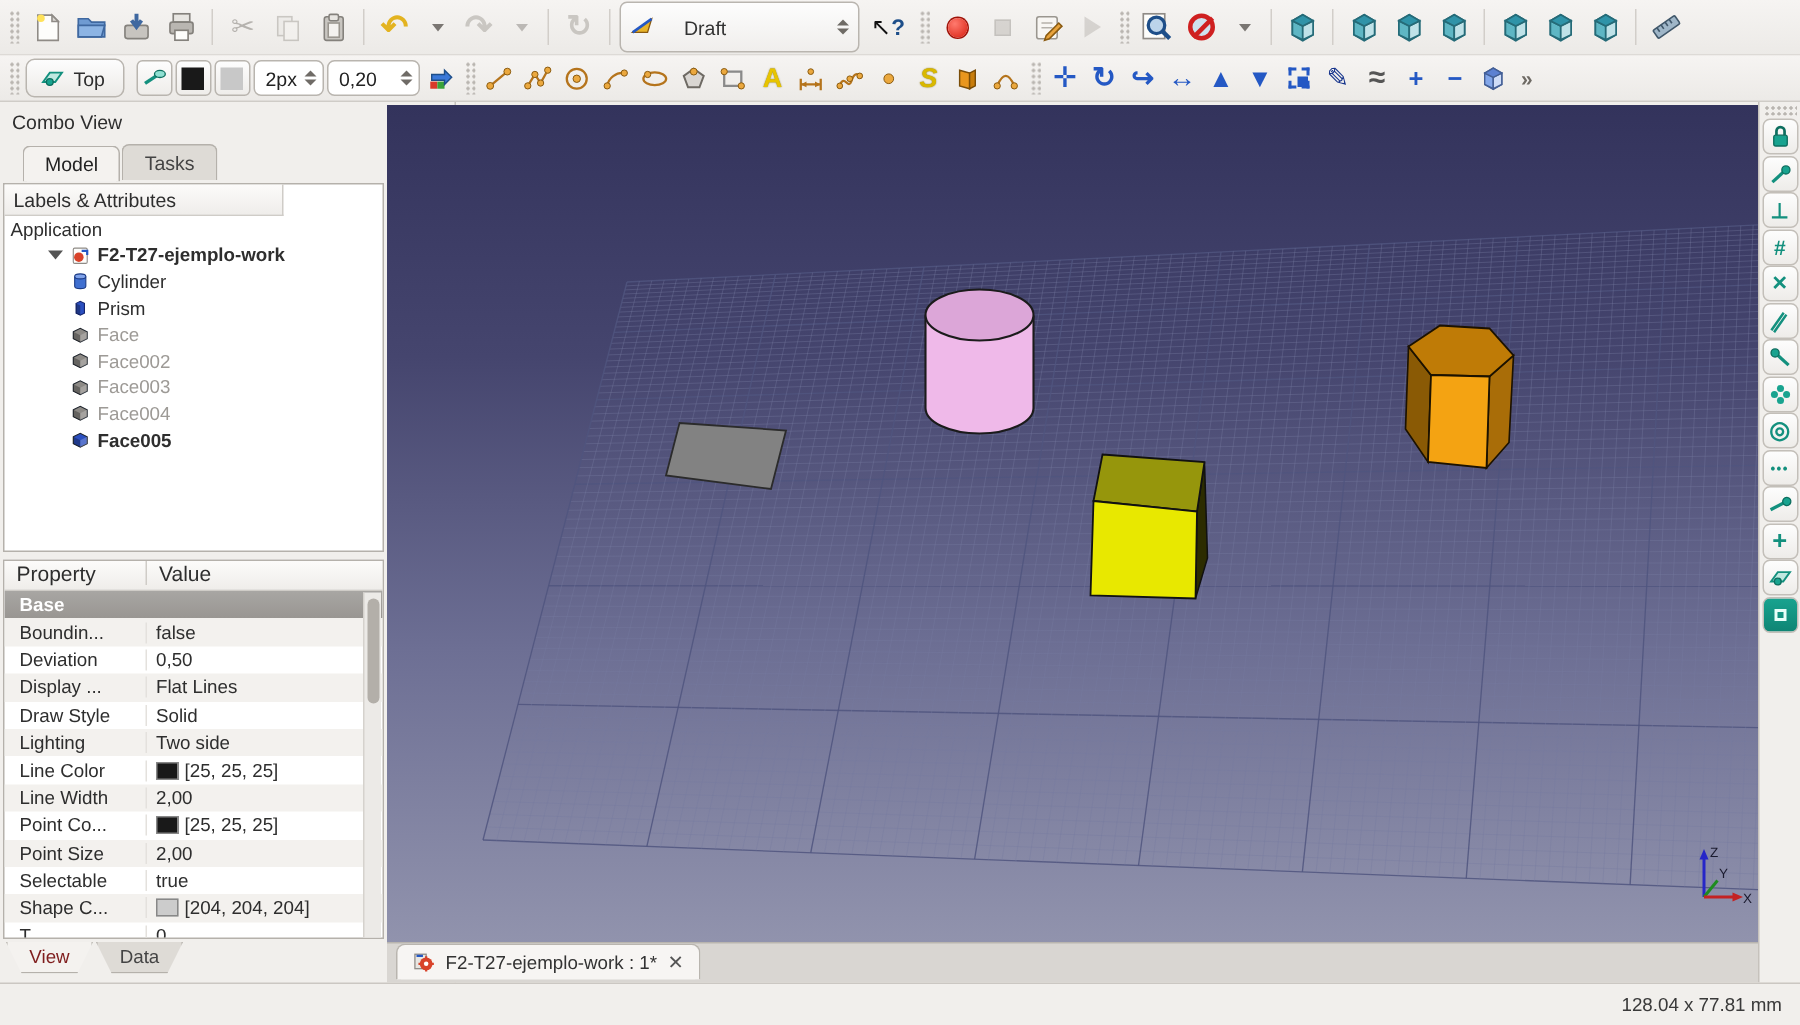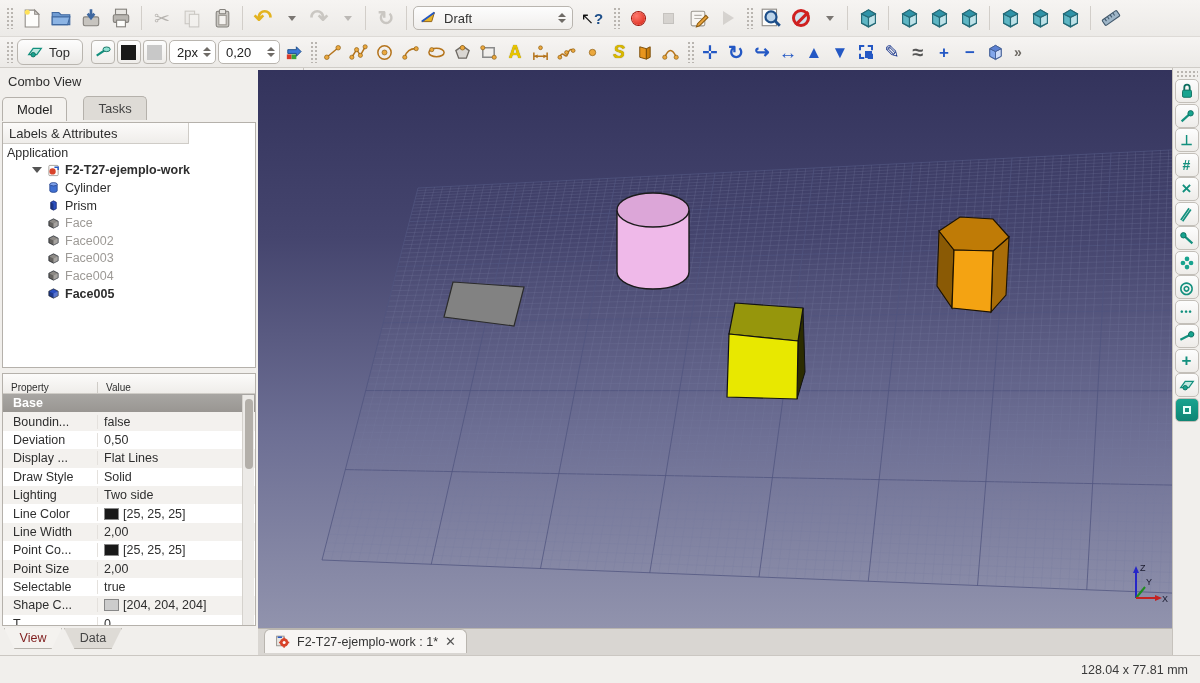--- a/index.html
+++ b/index.html
@@ -9,21 +9,21 @@
   
   .tb{display:flex;align-items:center;gap:2px;padding:0 4px;background:linear-gradient(#f6f4f2,#eceae7)}
   #tb1{position:absolute;left:0;top:0;width:1200px;height:37px;border-bottom:1px solid #dddad6}
   #tb2{position:absolute;left:0;top:37px;width:1200px;height:31px;border-bottom:1px solid #cfccc7}
   .tbtn{width:28px;height:28px;border:0;background:transparent;border-radius:4px;display:flex;align-items:center;justify-content:center;flex:0 0 auto}
   .tbtn.sm{width:24px;height:24px}
   .grip{width:7px;height:22px;flex:0 0 auto;background:radial-gradient(circle,#b9b5b0 1px,transparent 1.2px) 0 0/4px 4px repeat;margin:0 2px}
   .vsep{width:1px;height:24px;background:#d2cec9;margin:0 4px;flex:0 0 auto}
   .dis{opacity:.45}
   .dd{width:0;height:0;border-left:4px solid transparent;border-right:4px solid transparent;border-top:5px solid #7a7672;margin-left:1px}
-  .combo{height:24px;border:1px solid #b9b5af;border-radius:5px;background:linear-gradient(#fdfdfd,#f0eeec);display:flex;align-items:center;padding:0 6px;gap:6px;min-width:160px}
+  .combo{height:34px;border:1px solid #b9b5af;border-radius:5px;background:linear-gradient(#fdfdfd,#f0eeec);display:flex;align-items:center;padding:0 6px;gap:18px;min-width:160px}
   .combo .lbl{flex:1;font-size:13px;color:#333}
   .spinner{display:flex;flex-direction:column;gap:2px;align-items:center}
   .spinner i{width:0;height:0;border-left:4px solid transparent;border-right:4px solid transparent;display:block}
   .spinner .up{border-bottom:4px solid #6f6b66}
   .spinner .dn{border-top:4px solid #6f6b66}
   .spinbox{height:24px;border:1px solid #b9b5af;border-radius:5px;background:#fff;display:flex;align-items:center;padding:0 4px 0 7px;gap:5px}
   .spinbox .val{font-size:13px;color:#222}
   .glyph{font-size:17px;line-height:1}
   .blue{color:#2458c4}
   .swatchbtn{width:24px;height:24px;border:1px solid #b9b5af;border-radius:4px;background:linear-gradient(#fdfdfd,#efedea);display:flex;align-items:center;justify-content:center}
@@ -36,35 +36,35 @@
   .nostyle:after{content:"";position:absolute;left:-2px;top:5px;width:18px;height:3px;background:#cf2020;transform:rotate(-45deg)}
   .scaleic{width:14px;height:14px;border:2px dashed #2458c4;position:relative}
   .scaleic:after{content:"";position:absolute;right:-1px;bottom:-1px;width:7px;height:7px;background:#2458c4}
 
   
   #panel{position:absolute;left:0;top:68px;width:304px;height:587px;background:#f1efec;border-right:1px solid #c6c2bc}
   #panel .title{height:26px;display:flex;align-items:center;padding:0 8px;font-size:13px;color:#2e2e2e}
   #panel .title .sp{flex:1}
   .wbtn{width:15px;height:15px;border:1px solid #a9a5a0;border-radius:3px;background:#fbfaf9;display:flex;align-items:center;justify-content:center;font-size:9px;color:#555;margin-left:4px}
   .wbtn .sq{width:7px;height:6px;border:1px solid #666}
-  .tabs{display:flex;padding:2px 4px 0 2px;gap:16px}
+  .tabs{display:flex;padding:2px 4px 0 15px;gap:1px}
   .tab{padding:4px 14px;font-size:13px;border:1px solid #b5b1ab;border-bottom:0;border-radius:5px 5px 0 0;background:#dedbd6;color:#444}
   .tab.act{background:#f4f2ef;color:#222;position:relative;top:1px}
   .treebox{position:absolute;left:2px;top:54px;width:254px;height:246px;background:#fff;border:1px solid #b5b1ab;overflow:hidden}
   .theader{height:21px;background:linear-gradient(#fcfbfa,#efedea);border-bottom:1px solid #cfccc7;display:flex;align-items:center;padding:0 6px;font-size:13px;color:#2e2e2e;border-right:1px solid #cfccc7;width:186px}
   .trow{height:17.6px;display:flex;align-items:center;font-size:12.5px;gap:5px;white-space:nowrap}
   .trow .caret{width:0;height:0;border-left:5px solid transparent;border-right:5px solid transparent;border-top:6px solid #555;margin-left:2px}
   .trow.r-doc{padding-left:27px;font-weight:bold}
   .trow.child{padding-left:44px}
   .trow.hidden-item{color:#9d9a96}
   .trow.boldi{font-weight:bold}
   .trow.sel{background:#d6d4d1}
   .ticon{width:13px;height:13px;flex:0 0 auto}
   .propbox{position:absolute;left:2px;top:305px;width:254px;height:253px;background:#fff;border:1px solid #b5b1ab;overflow:hidden}
-  .phead{height:20px;display:flex;background:linear-gradient(#fcfbfa,#efedea);border-bottom:1px solid #cfccc7;font-size:10px;align-items:flex-end}
+  .phead{height:20px;display:flex;background:linear-gradient(#fcfbfa,#efedea);border-bottom:1px solid #cfccc7;font-size:14px;align-items:flex-start}
   .phead span{padding:0 8px}
   .phead .c1{width:95px;border-right:1px solid #cfccc7}
   .prow{height:18.4px;display:flex;align-items:center;font-size:12.5px}
   .prows .prow:nth-child(even){background:#f3f1ee}
   .prow .pname{width:95px;padding-left:10px;border-right:1px solid #e4e1dd;overflow:hidden;white-space:nowrap}
   .prow .pval{flex:1;padding-left:6px;display:flex;align-items:center;gap:4px;overflow:hidden;white-space:nowrap}
   .prow.group{background:linear-gradient(#a8a6a3,#999692)!important;color:#fff;font-weight:bold}
   .prow.group .pname{border:0}
   .sw{width:15px;height:12px;display:inline-block;border:1px solid #888;flex:0 0 auto}
   .pscroll{position:absolute;right:1px;top:21px;width:12px;height:231px;background:#eceae7;border-left:1px solid #d5d2cd}

